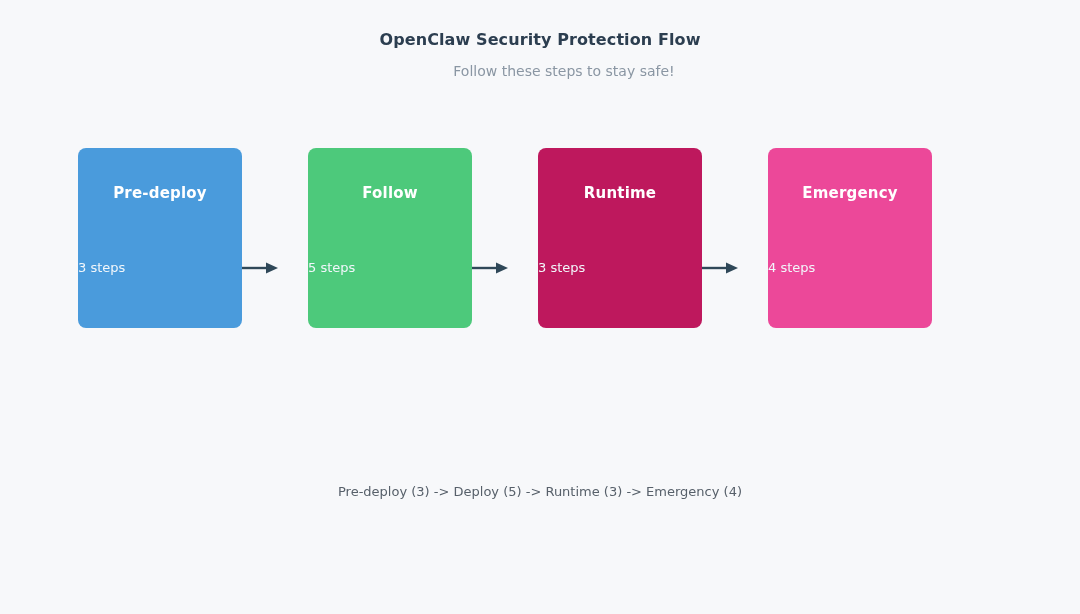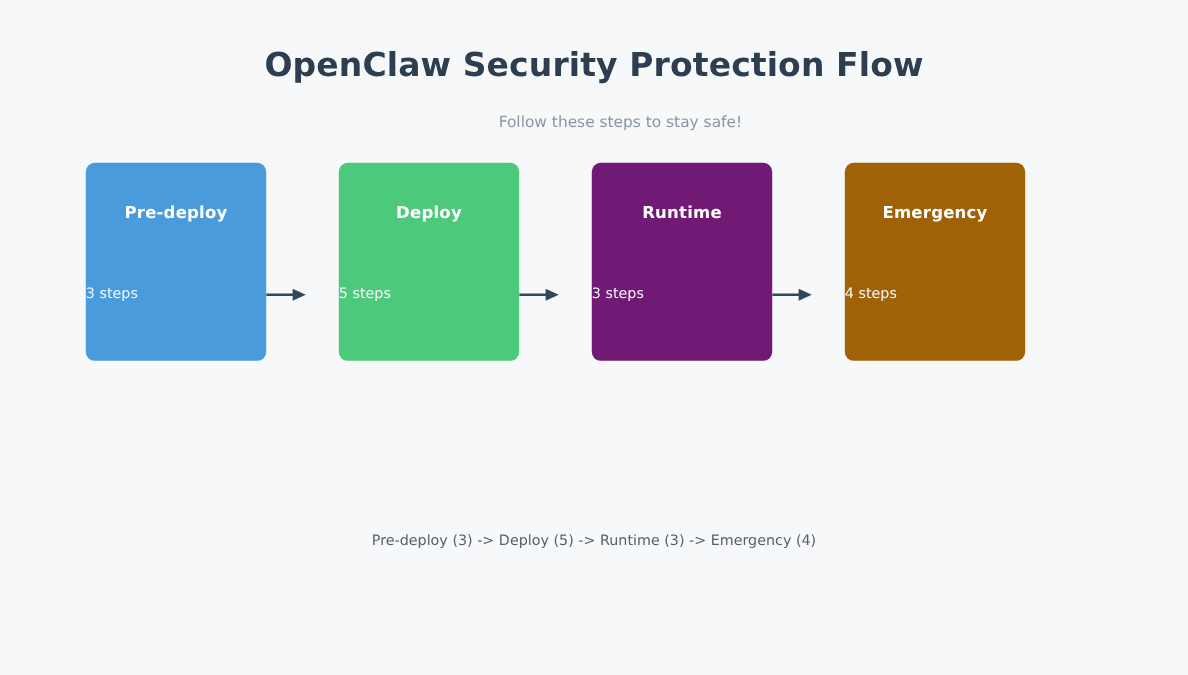--- a/index.html
+++ b/index.html
@@ -23,23 +23,23 @@
 
   
   .header {
     position: absolute;
     top: 0;
     left: 0;
     width: 1080px;
     text-align: center;
   }
   .page-title {
-    margin: 12px;
+    margin: 0;
     padding-top: 30px;
-    font-size: 30px;
+    font-size: 16px;
     font-weight: bold;
     color: #2c3e50;
     letter-spacing: 0.1px;
   }
   .page-subtitle {
     margin: 0;
     padding-top: 14px;
     font-size: 14px;
     font-weight: normal;
     color: #8a96a3;
@@ -131,44 +131,44 @@
     </div>
 
     <div class="connector">
       <svg width="66" height="20" viewBox="0 0 66 20">
         <line class="arrow-line" x1="0" y1="10" x2="26" y2="10" stroke="#2f4858" stroke-width="2.4"></line>
         <polygon class="arrow-head" points="24,4.5 36,10 24,15.5" fill="#2f4858"></polygon>
       </svg>
     </div>
 
     <div class="stage-card" style="background: rgb(77, 201, 123);">
-      <div class="stage-title">Deploy</div>
+      <div class="stage-title">Follow</div>
       <div class="stage-steps">5 steps</div>
     </div>
 
     <div class="connector">
       <svg width="66" height="20" viewBox="0 0 66 20">
         <line class="arrow-line" x1="0" y1="10" x2="26" y2="10" stroke="#2f4858" stroke-width="2.4"></line>
         <polygon class="arrow-head" points="24,4.5 36,10 24,15.5" fill="#2f4858"></polygon>
       </svg>
     </div>
 
-    <div class="stage-card" style="background: #701a75;">
+    <div class="stage-card" style="background: #be185d;">
       <div class="stage-title">Runtime</div>
       <div class="stage-steps">3 steps</div>
     </div>
 
     <div class="connector">
       <svg width="66" height="20" viewBox="0 0 66 20">
         <line class="arrow-line" x1="0" y1="10" x2="26" y2="10" stroke="#2f4858" stroke-width="2.4"></line>
         <polygon class="arrow-head" points="24,4.5 36,10 24,15.5" fill="#2f4858"></polygon>
       </svg>
     </div>
 
-    <div class="stage-card" style="background: #a16207;">
+    <div class="stage-card" style="background: #ec4899;">
       <div class="stage-title">Emergency</div>
       <div class="stage-steps">4 steps</div>
     </div>
 
   </div>
 
   <div class="flow-caption" style="color: rgb(87, 96, 106); text-align: center;">Pre-deploy (3) -&gt; Deploy (5) -&gt; Runtime (3) -&gt; Emergency (4)</div>
 
 </div>
 

